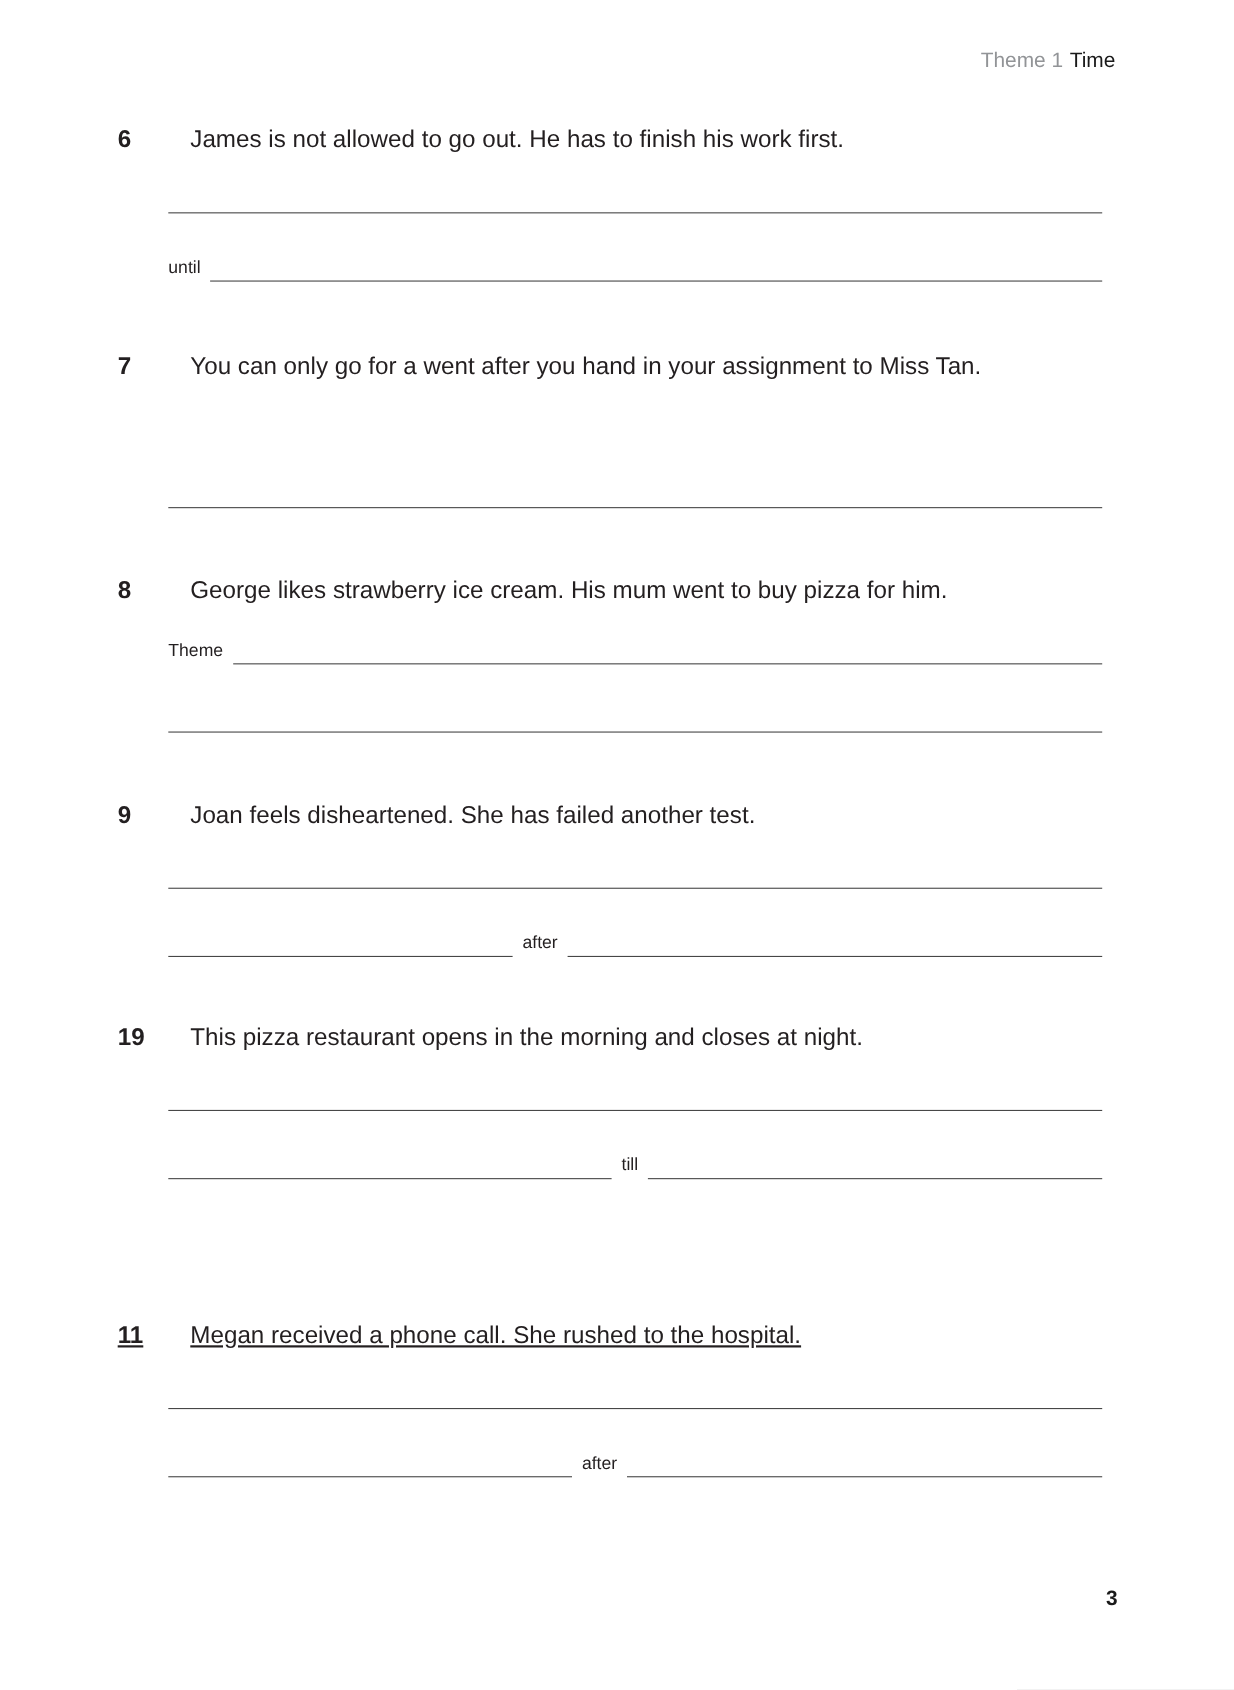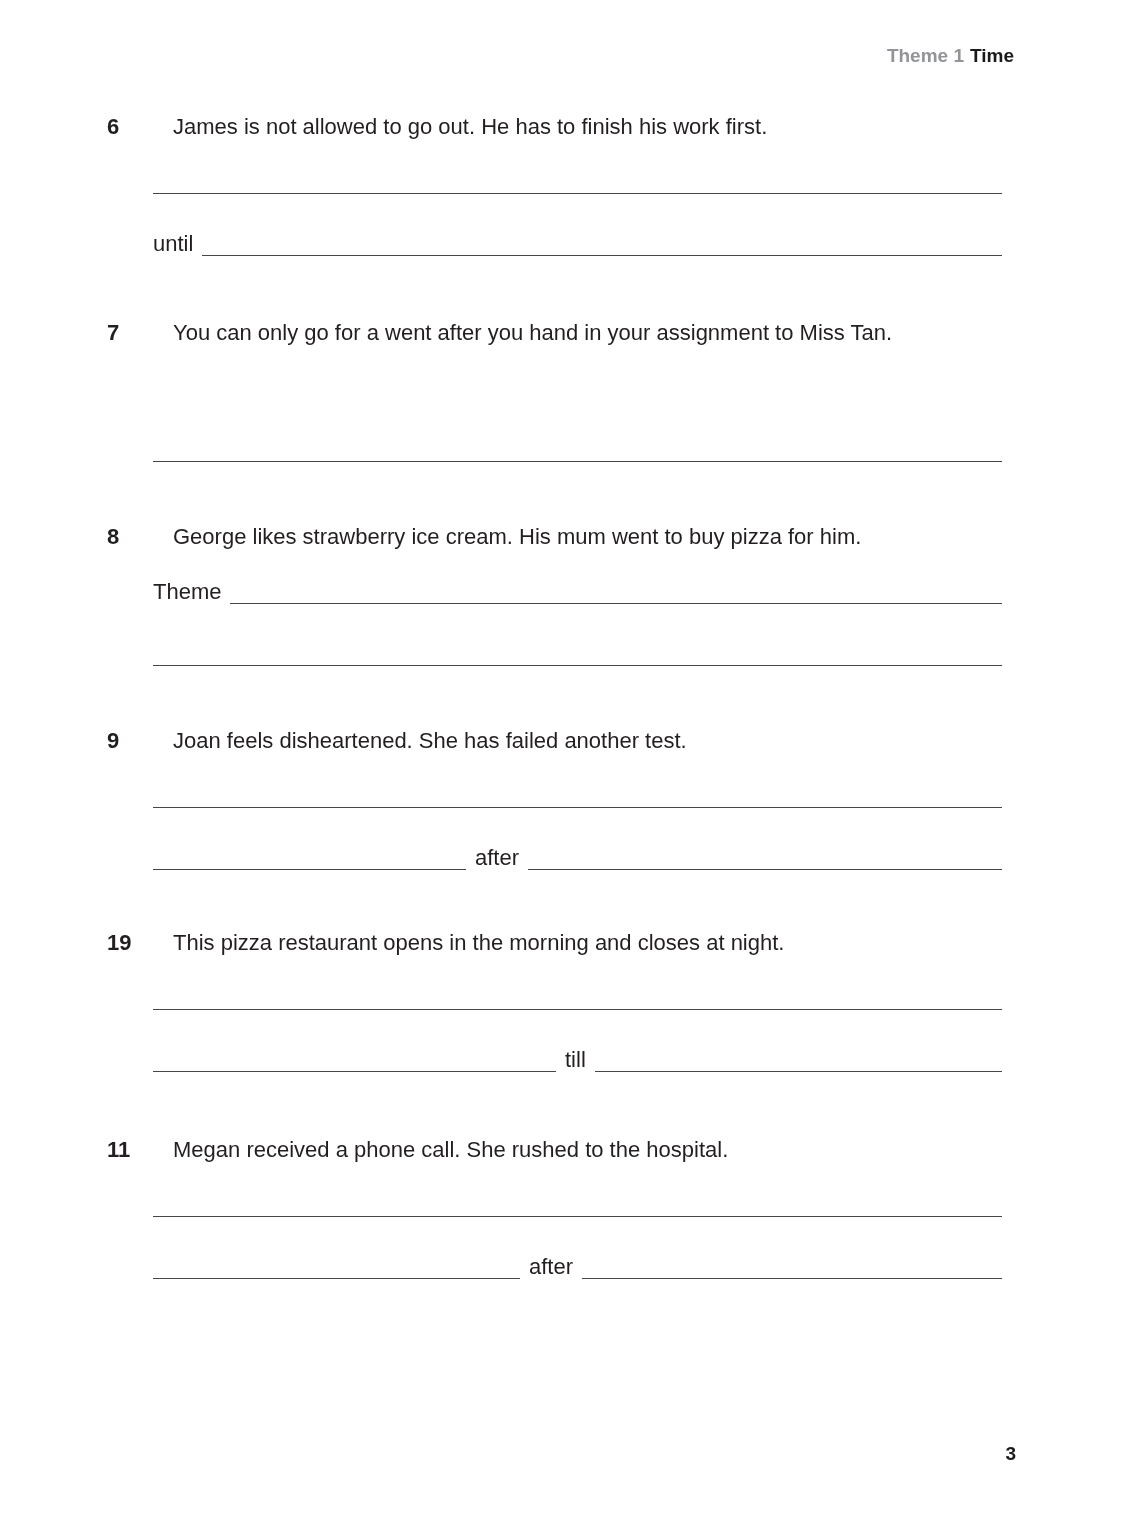--- a/index.html
+++ b/index.html
@@ -17,41 +17,41 @@
     color: #231f20;
     overflow: hidden;
   }
 
   
   .header {
     position: absolute;
     top: 45px;
     right: 108px;
     font-size: 19px;
-    font-weight: bold;
+    font-weight: normal;
     white-space: nowrap;
     margin-left: 40px;
   }
   .theme-label { color: #929497; }
   .theme-title { color: #1a1a1a; margin-left: 6px; }
 
   
   .content { position: absolute; top: 0; left: 0; width: 100%; height: 100%; }
   .question {
     position: absolute;
     left: 107px;
     width: 901px;
     height: 175px;
   }
   .question:nth-child(1) { top: 112px; }
   .question:nth-child(2) { top: 318px; }
   .question:nth-child(3) { top: 522px; }
   .question:nth-child(4) { top: 726px; }
   .question:nth-child(5) { top: 928px; }
-  .question:nth-child(6) { top: 1135px; }
+  .question:nth-child(6) { top: 1199px; text-decoration: underline; }
 
   .prompt-row {
     display: flex;
     font-size: 22px;
     line-height: 30px;
   }
   .qnum {
     width: 46px;
     flex-shrink: 0;
     font-weight: bold;
@@ -75,21 +75,21 @@
   }
   .blank.grow { flex: 1; }
   .blank.first { flex: 0 0 auto; }
 
   
   .question:nth-child(4) .blank.first { width: 313px; }
   .question:nth-child(5) .blank.first { width: 403px; }
   .question:nth-child(6) .blank.first { width: 367px; }
 
   .conj {
-    font-size: 22px;
+    font-size: 16px;
     line-height: 25px;
     padding: 0 9px;
     white-space: nowrap;
   }
   .conj.lead { padding-left: 0; }
 
   
   .pagenum {
     position: absolute;
     top: 1443px;

